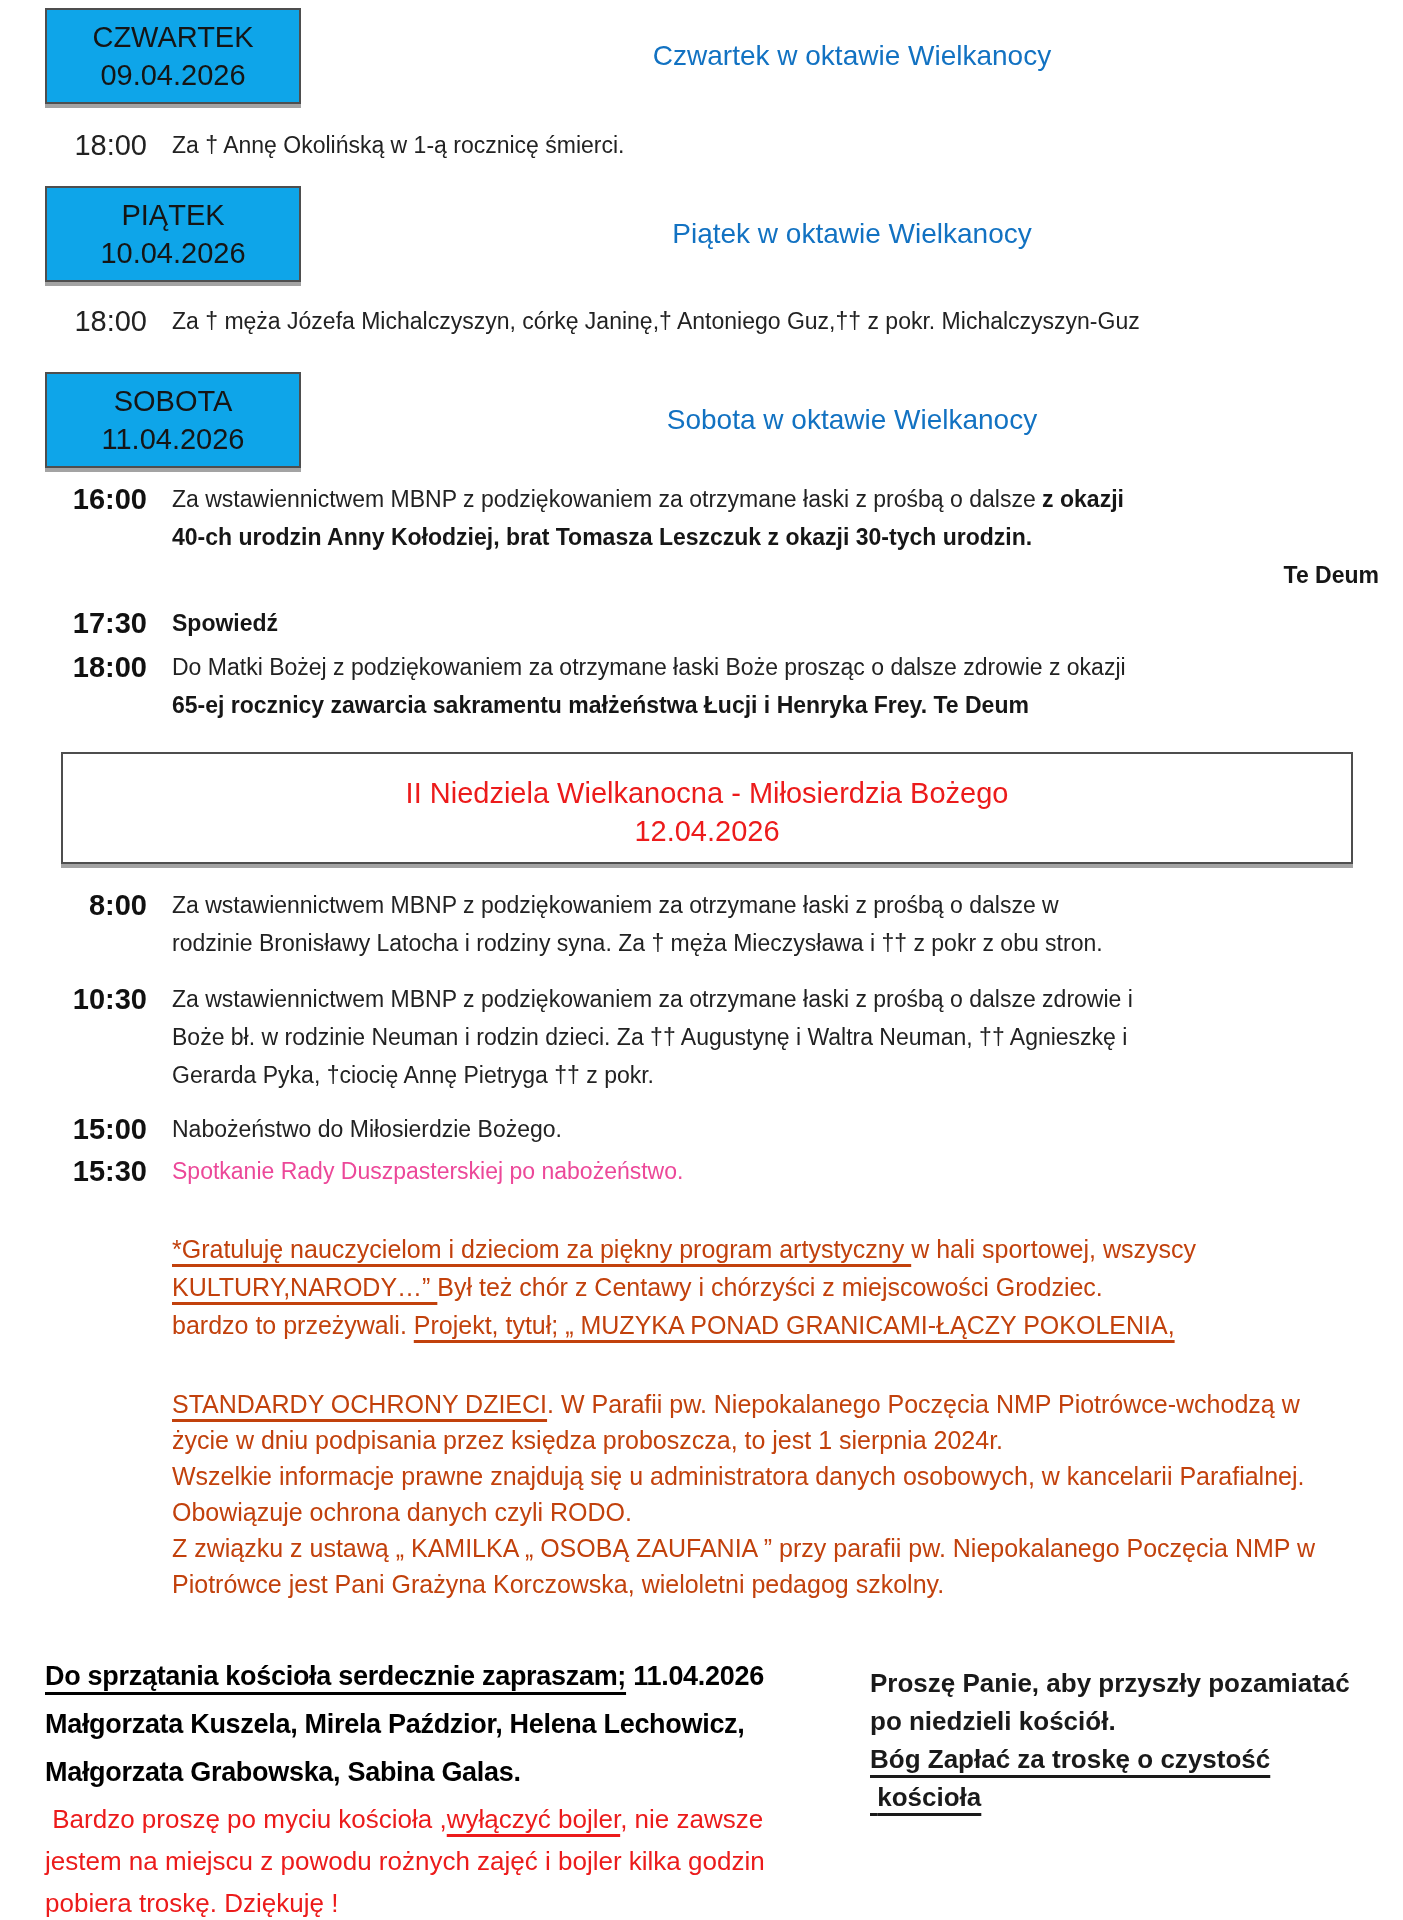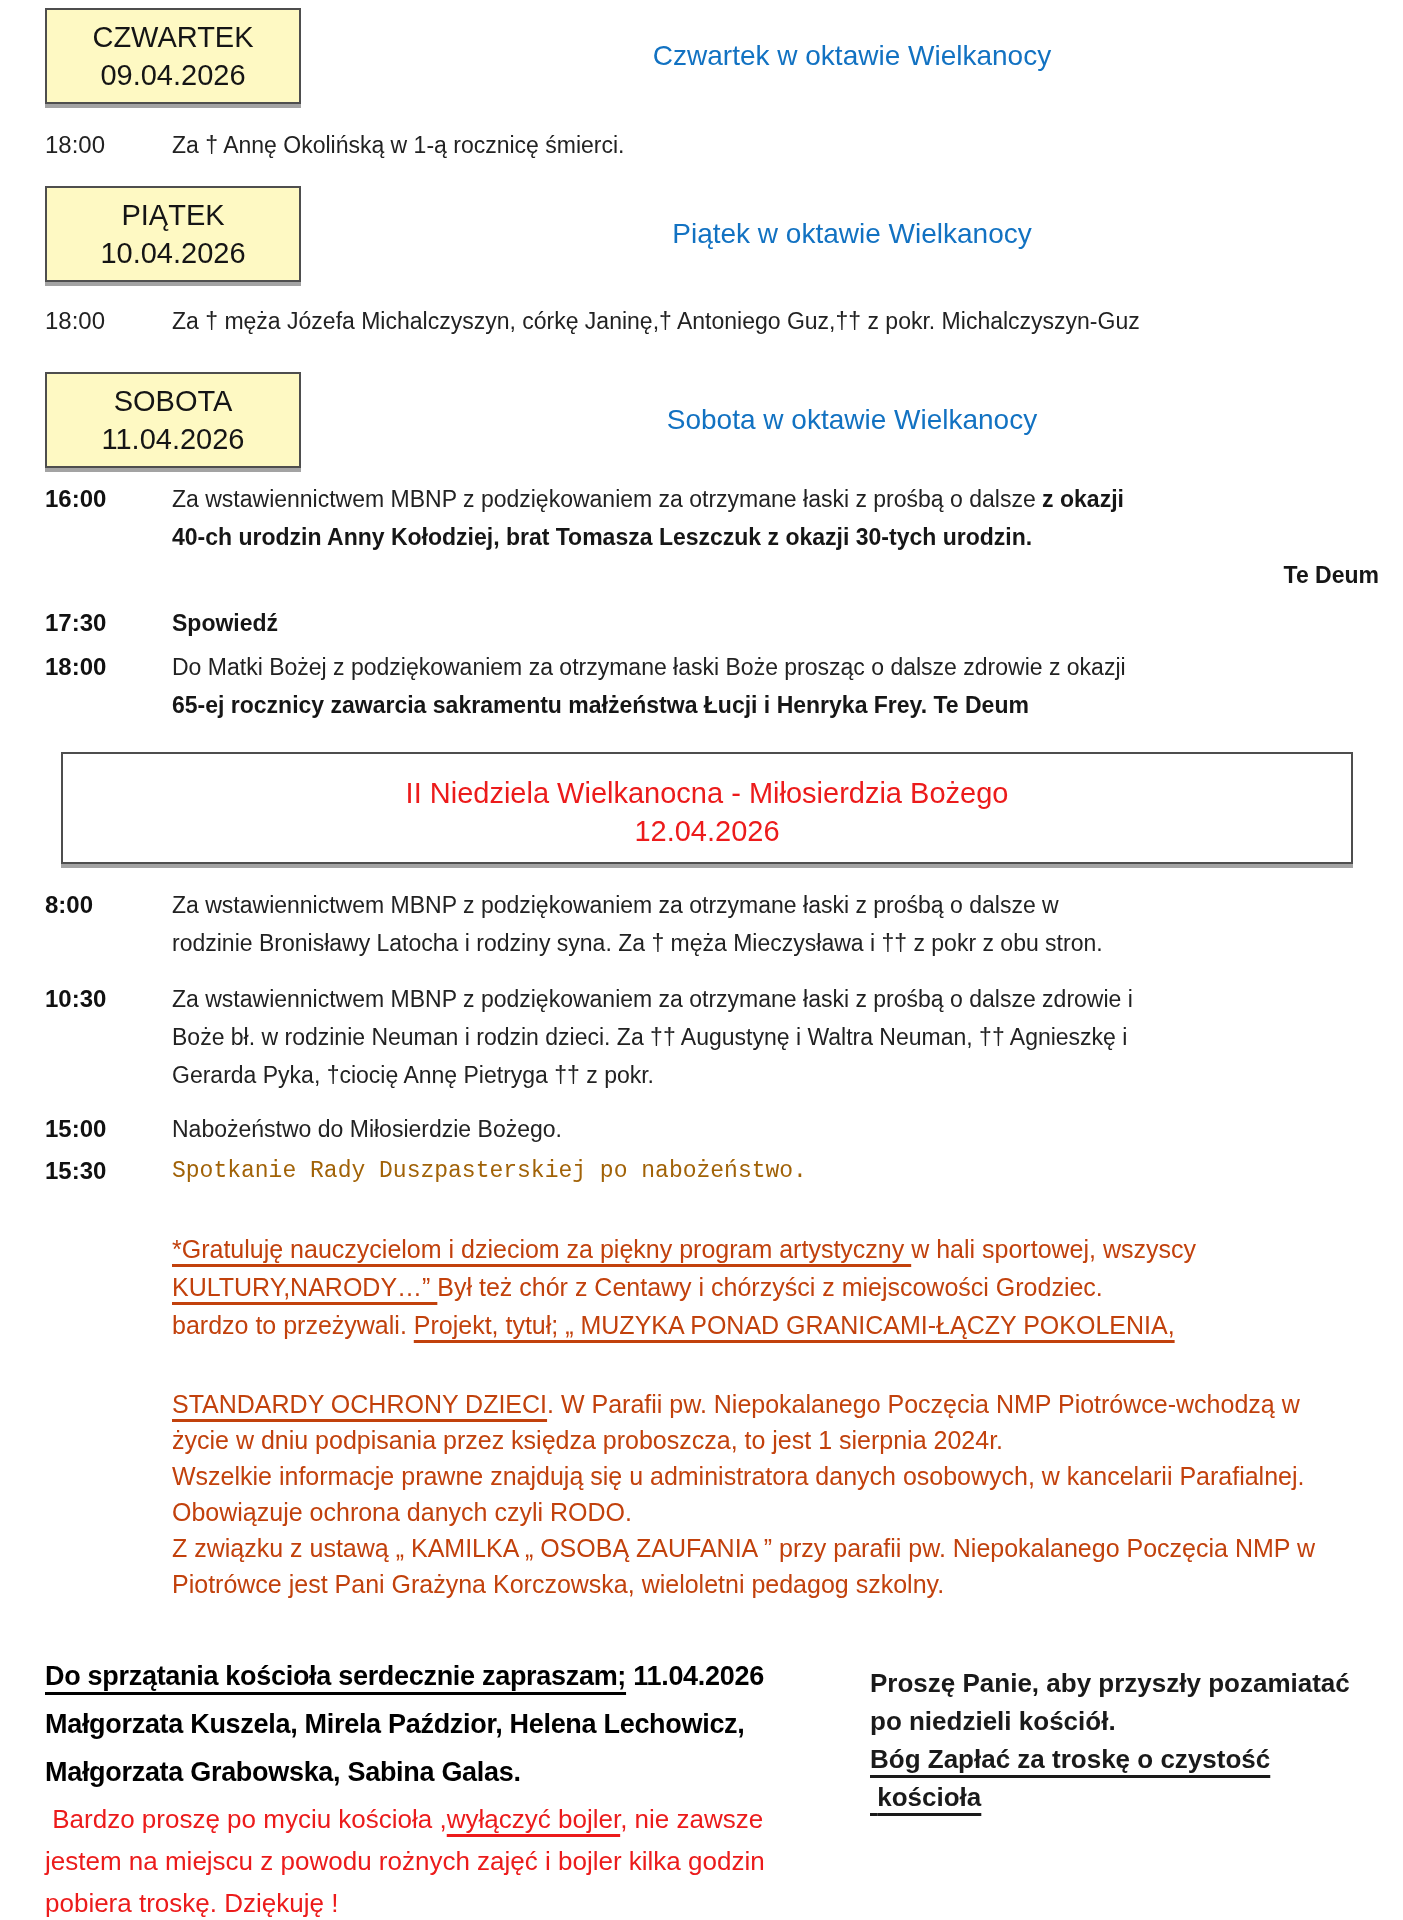--- a/index.html
+++ b/index.html
@@ -8,35 +8,35 @@
     width:1403px; height:1920px; overflow:hidden;
     font-family:"Liberation Sans","DejaVu Sans",sans-serif;
     color:#1f1f1f;
   }
   .page { width:100%; height:100%; padding:8px 24px 0 45px; position:relative; }
 
   
   .day-row { display:flex; align-items:center; }
   .day-box {
     width:256px; min-height:96px; flex:none;
-    border:2px solid #4e4e4e; box-shadow:0 4px 0 #a3a3a3; background:#fef9c3;
+    border:2px solid #4e4e4e; box-shadow:0 4px 0 #a3a3a3; background:#0ea5e9;
     display:flex; flex-direction:column; justify-content:center; align-items:center;
     row-gap:6px; font-size:29px; line-height:1.12; color:#151515; text-align:center;
   }
   .octave { flex:1; text-align:center; font-size:28px; color:#1272c2;padding-left:24px; }
 
   
   .entry { display:flex; align-items:flex-start; }
-  .time { flex:0 0 102px; font-size:24px; font-weight:700; line-height:38px; color:#111; white-space:nowrap; }
+  .time { flex:0 0 102px; text-align:right; font-size:29px; font-weight:700; line-height:38px; color:#111; white-space:nowrap; }
   .time.reg { font-weight:400; color:#222; }
   .text { flex:1; margin-left:25px; font-size:23px; line-height:38px; color:#222; }
   .line { display:block; white-space:nowrap; }
   .b { font-weight:700; color:#161616; }
   .right { text-align:right; }
-  .blue { color:#a16207;font-family:Liberation Mono, monospace; }
+  .blue { color:#ec4899; }
 
   
   .sunday-box {
     margin:28px 26px 0 16px; border:2px solid #4e4e4e; box-shadow:0 4px 0 #a3a3a3;
     padding:20px 10px 12px; text-align:center; color:#ec1b1b; font-size:29px; line-height:38px;
   }
 
   
   .ann { margin-left:127px; color:#c2410c; font-size:25px; }
   .ann .line { line-height:38px; }

